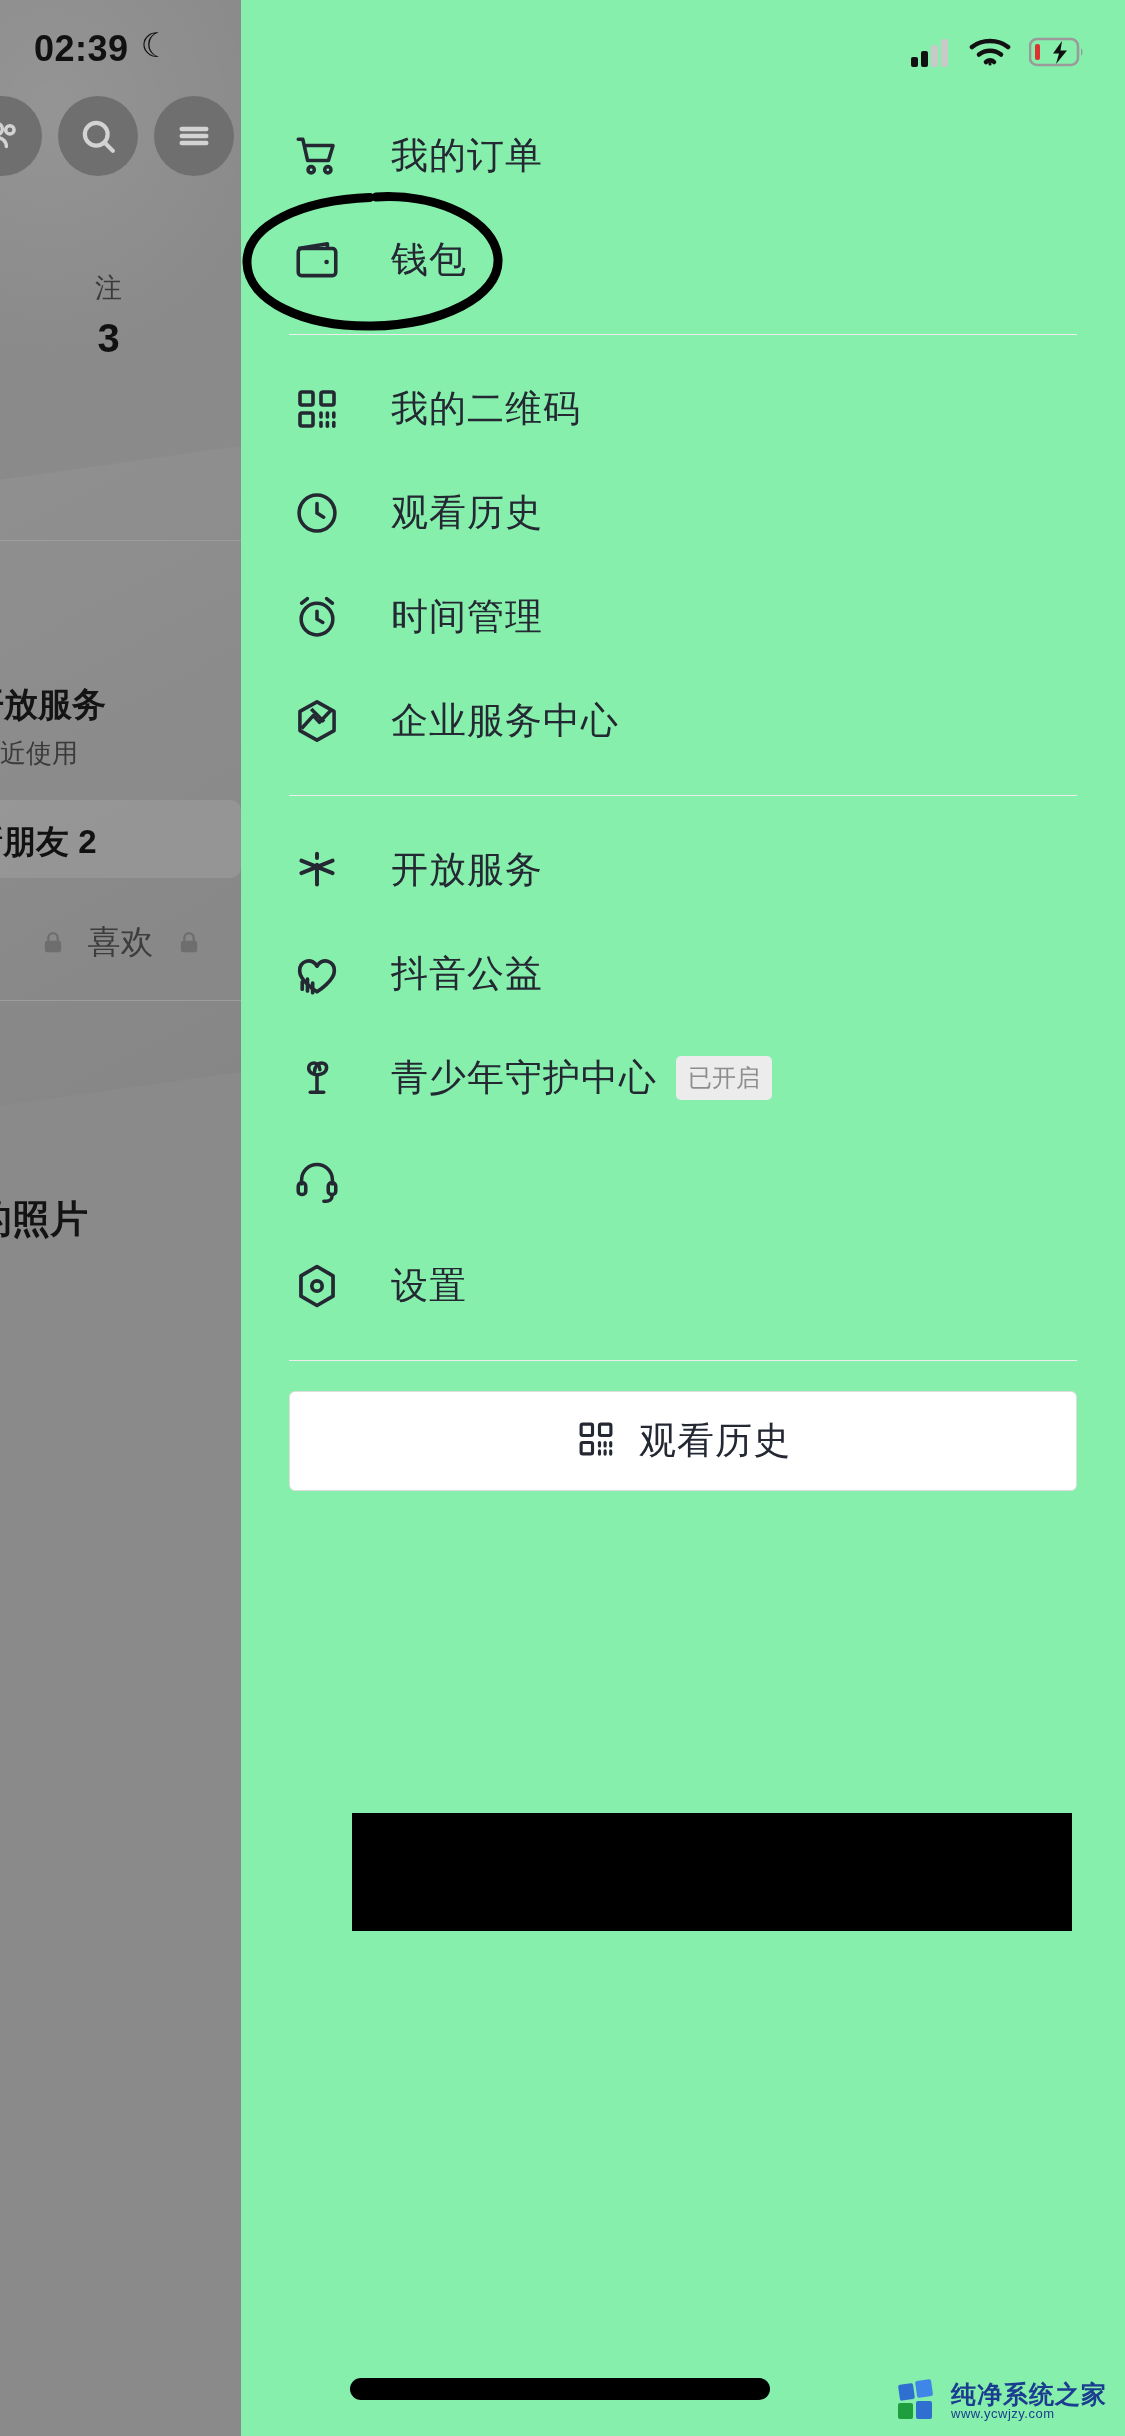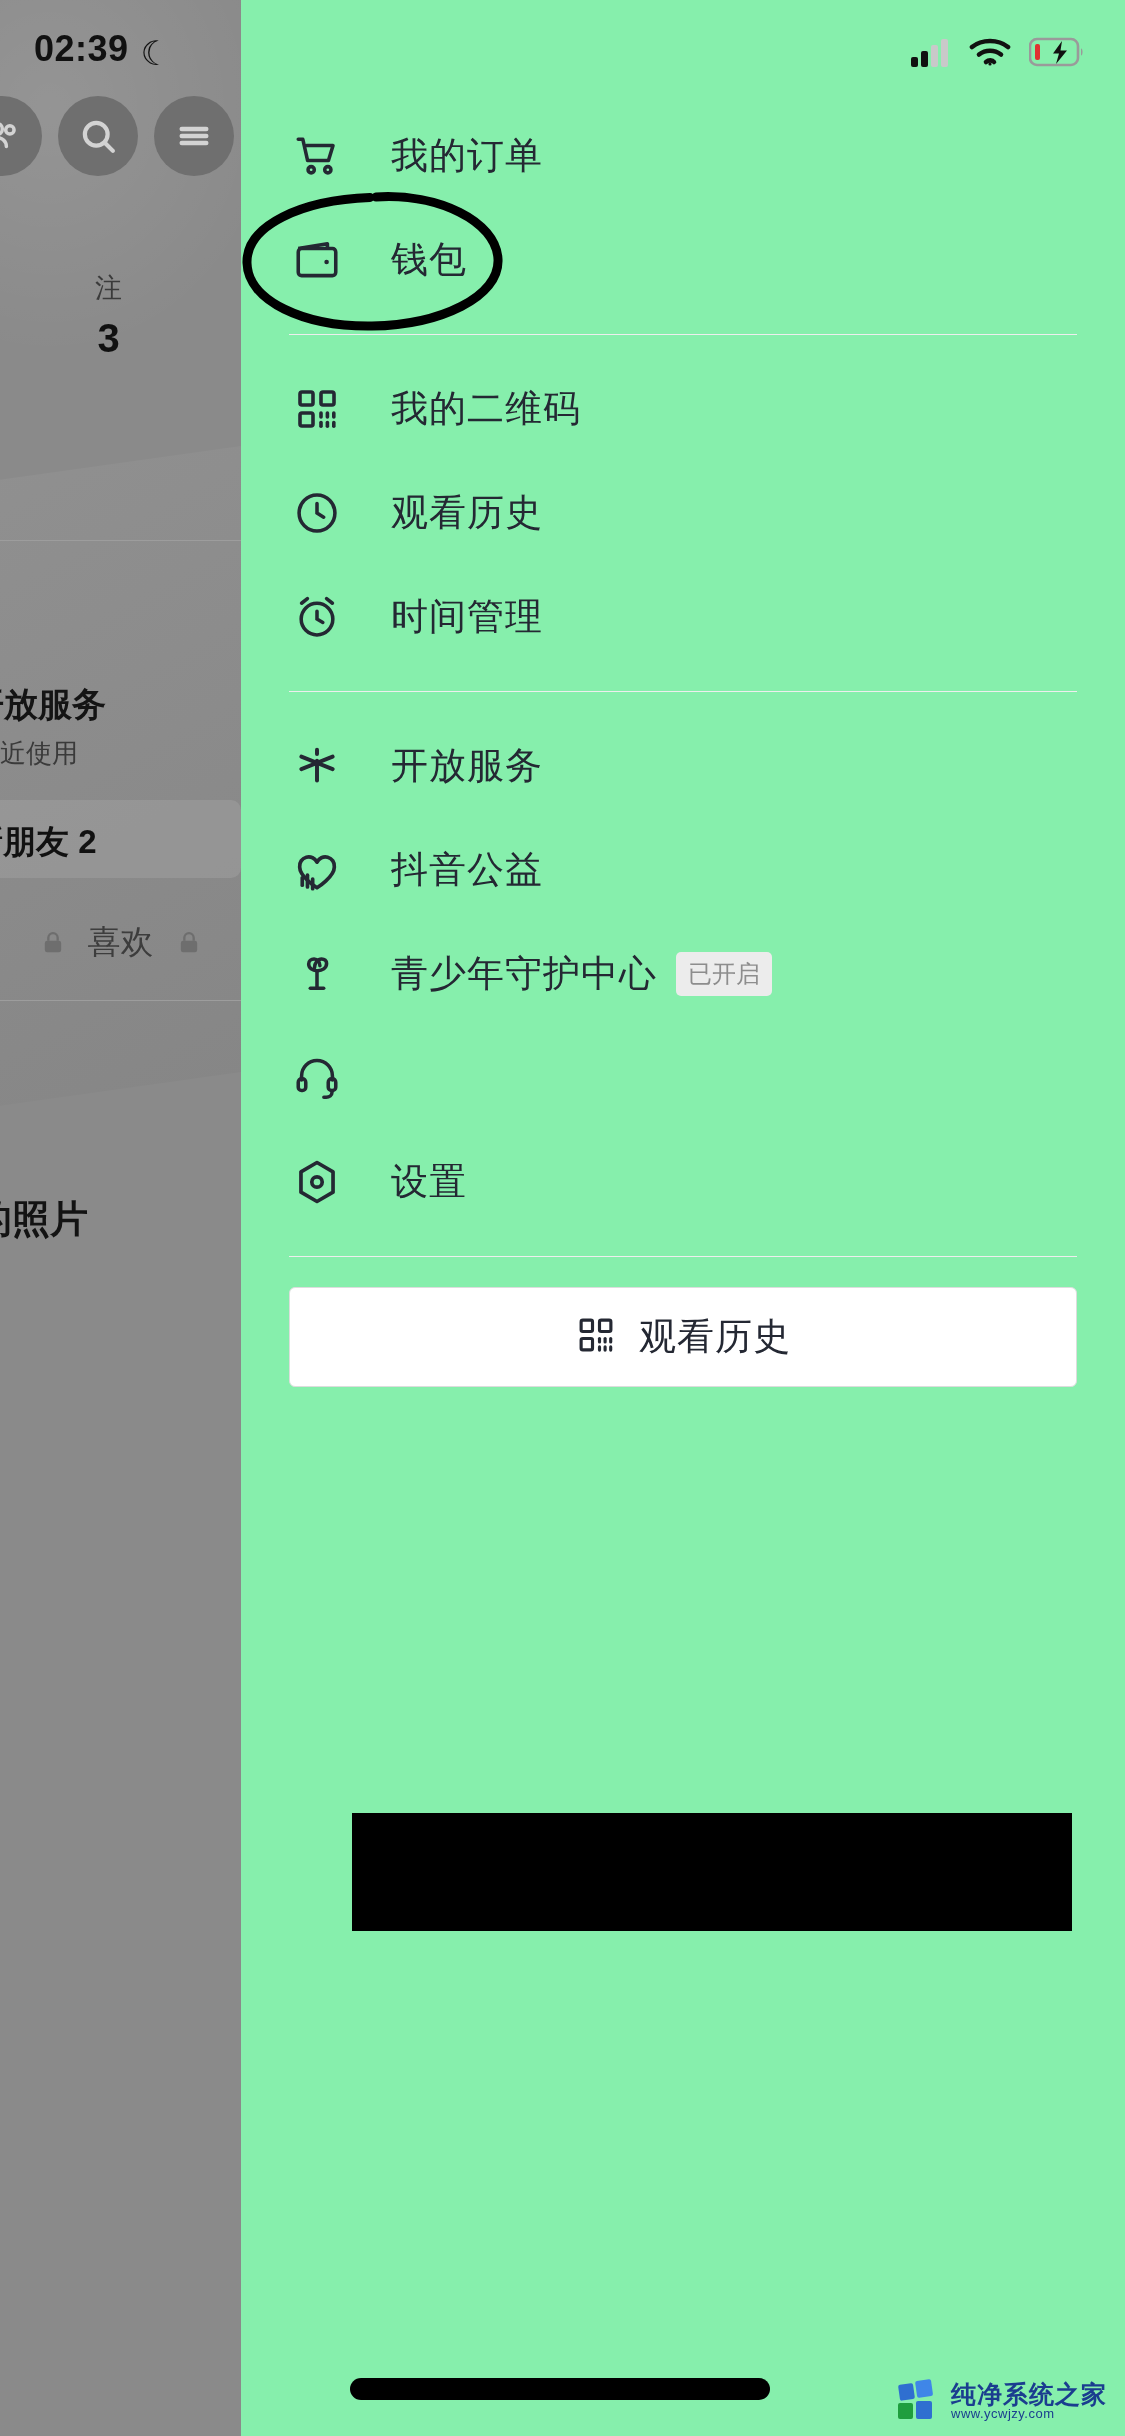--- a/index.html
+++ b/index.html
@@ -18,21 +18,21 @@
   .backdrop .bg-sheen {
     position:absolute; left:-180px; top:-60px; width:460px; height:420px;
     background:radial-gradient(ellipse at 50% 40%, rgba(255,255,255,0.09), rgba(255,255,255,0) 70%);
   }
   .backdrop .bg-sheen2 {
     position:absolute; left:-260px; top:480px; width:560px; height:620px;
     background:linear-gradient(160deg, rgba(255,255,255,0.06), rgba(0,0,0,0.03));
     transform:rotate(-8deg);
   }
   .bd-status {
-    position:absolute; left:34px; top:28px; display:flex; align-items:flex-end; gap:12px;
+    position:absolute; left:34px; top:28px; display:flex; align-items:flex-start; gap:12px;
     font-size:36px; font-weight:600; color:#111; letter-spacing:0.5px;
   }
   .bd-moon { font-size:34px; line-height:1; color:#111; }
 
   .bd-circles { position:absolute; left:-38px; top:96px; display:flex; gap:16px; }
   .bd-circ {
     width:80px; height:80px; border-radius:50%; background:#6f6f6f;
     display:flex; align-items:center; justify-content:center;
   }
   .bd-circ svg { display:block; }
@@ -284,20 +284,30 @@
           <svg width="50" height="50" viewBox="0 0 24 24" fill="none" stroke="#242833" stroke-width="1.7" stroke-linecap="round">
             <circle cx="12" cy="13" r="7.6"></circle>
             <path d="M12 9.2V13l2.8 1.6"></path>
             <path d="M4.6 5.4 7.4 3.2"></path>
             <path d="M19.4 5.4 16.6 3.2"></path>
           </svg>
         </span>
         <span class="mi-label">时间管理</span>
       </div>
 
+      <div class="menu-item">
+        <span class="mi-icon">
+          <svg width="50" height="50" viewBox="0 0 24 24" fill="none" stroke="#242833" stroke-width="1.7" stroke-linejoin="round">
+            <path d="M12 2.8 20.2 7.4v9.2L12 21.2 3.8 16.6V7.4z"></path>
+            <path d="M4.6 15.6 10.2 9.4l3 3.2 5.4-5.6"></path>
+            <path d="M9.2 6.2 15.4 12.4"></path>
+          </svg>
+        </span>
+        <span class="mi-label">企业服务中心</span>
+      </div>
 
       <div class="sec-divider"></div>
 
       <div class="menu-item">
         <span class="mi-icon">
           <svg width="50" height="50" viewBox="0 0 24 24" fill="none" stroke="#242833" stroke-width="1.9" stroke-linecap="round">
             <line x1="12" y1="9.5" x2="12" y2="19"></line>
             <line x1="4.5" y1="7.5" x2="19.5" y2="13.5"></line>
             <line x1="19.5" y1="7.5" x2="4.5" y2="13.5"></line>
             <line x1="12" y1="4.2" x2="12" y2="6.2"></line>

